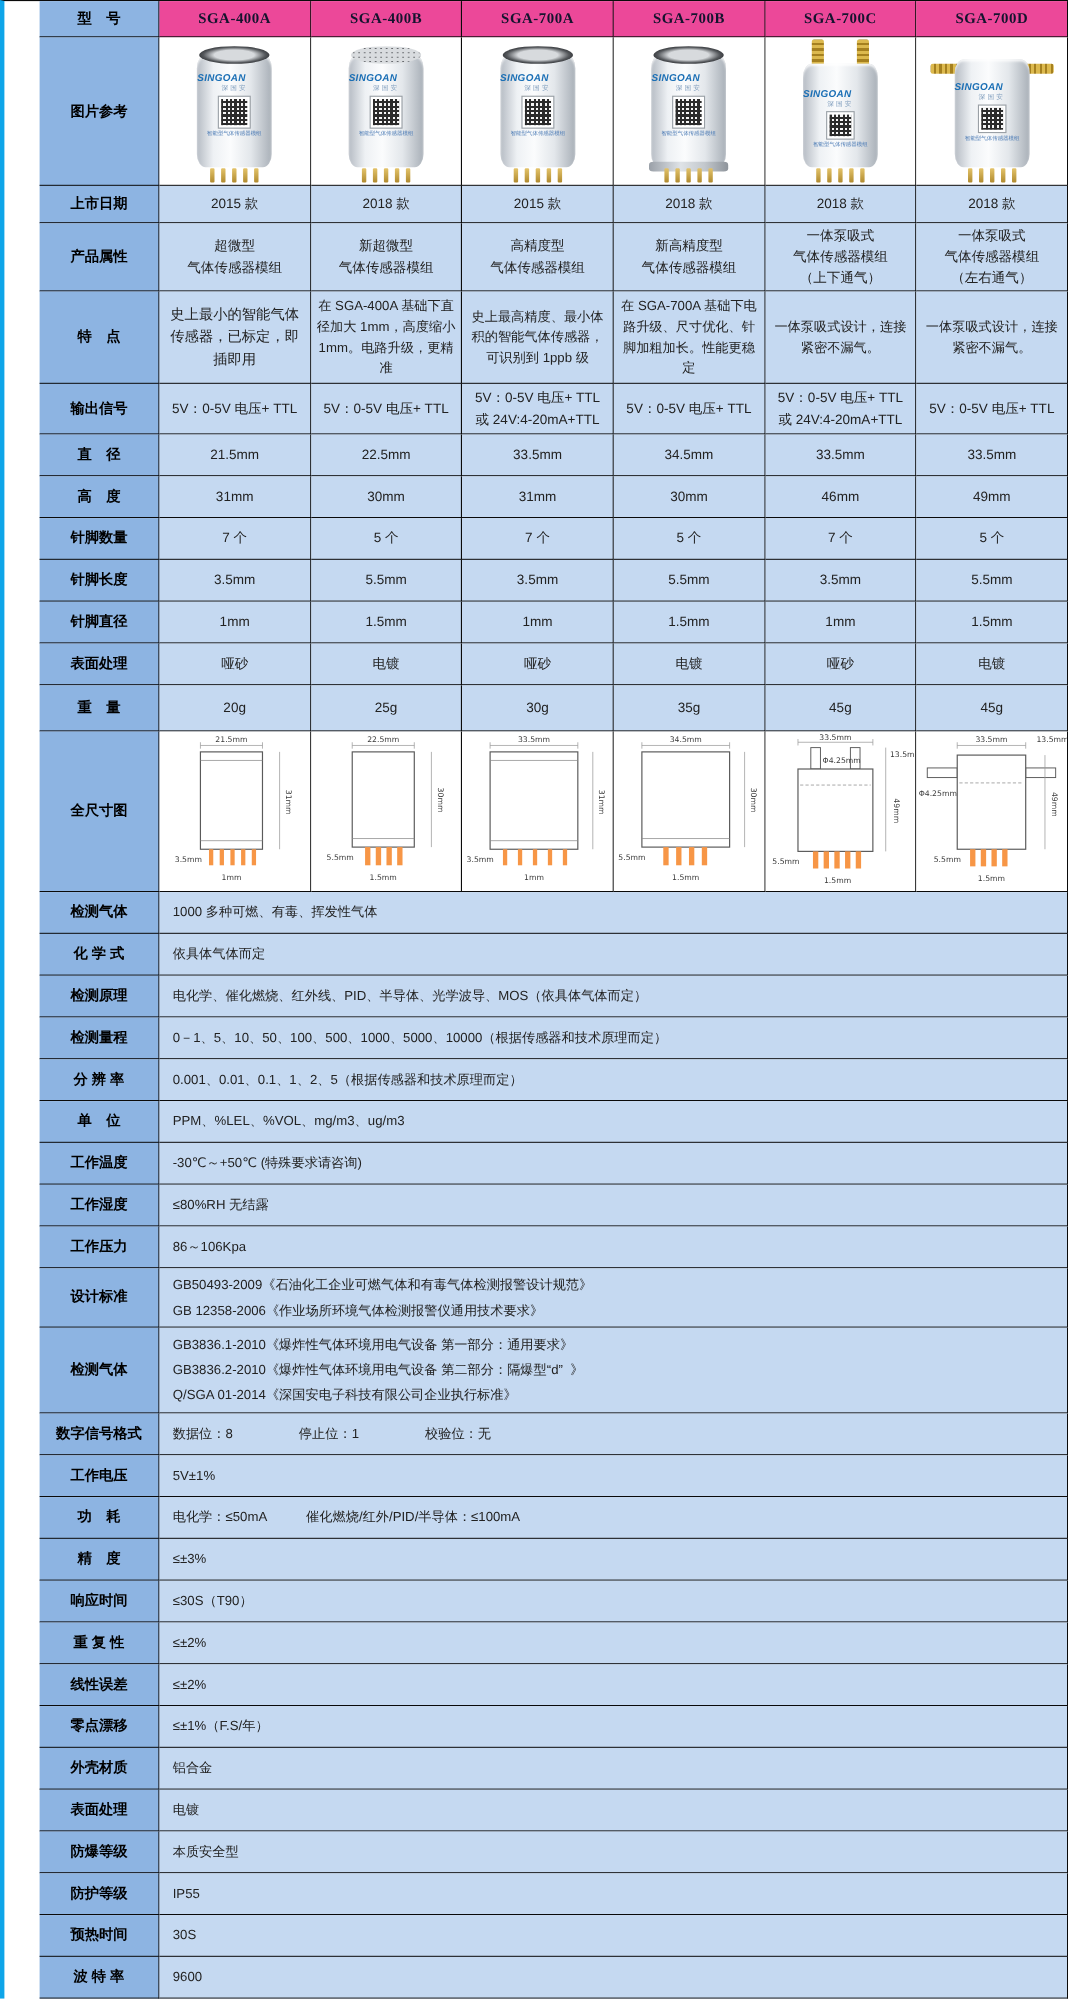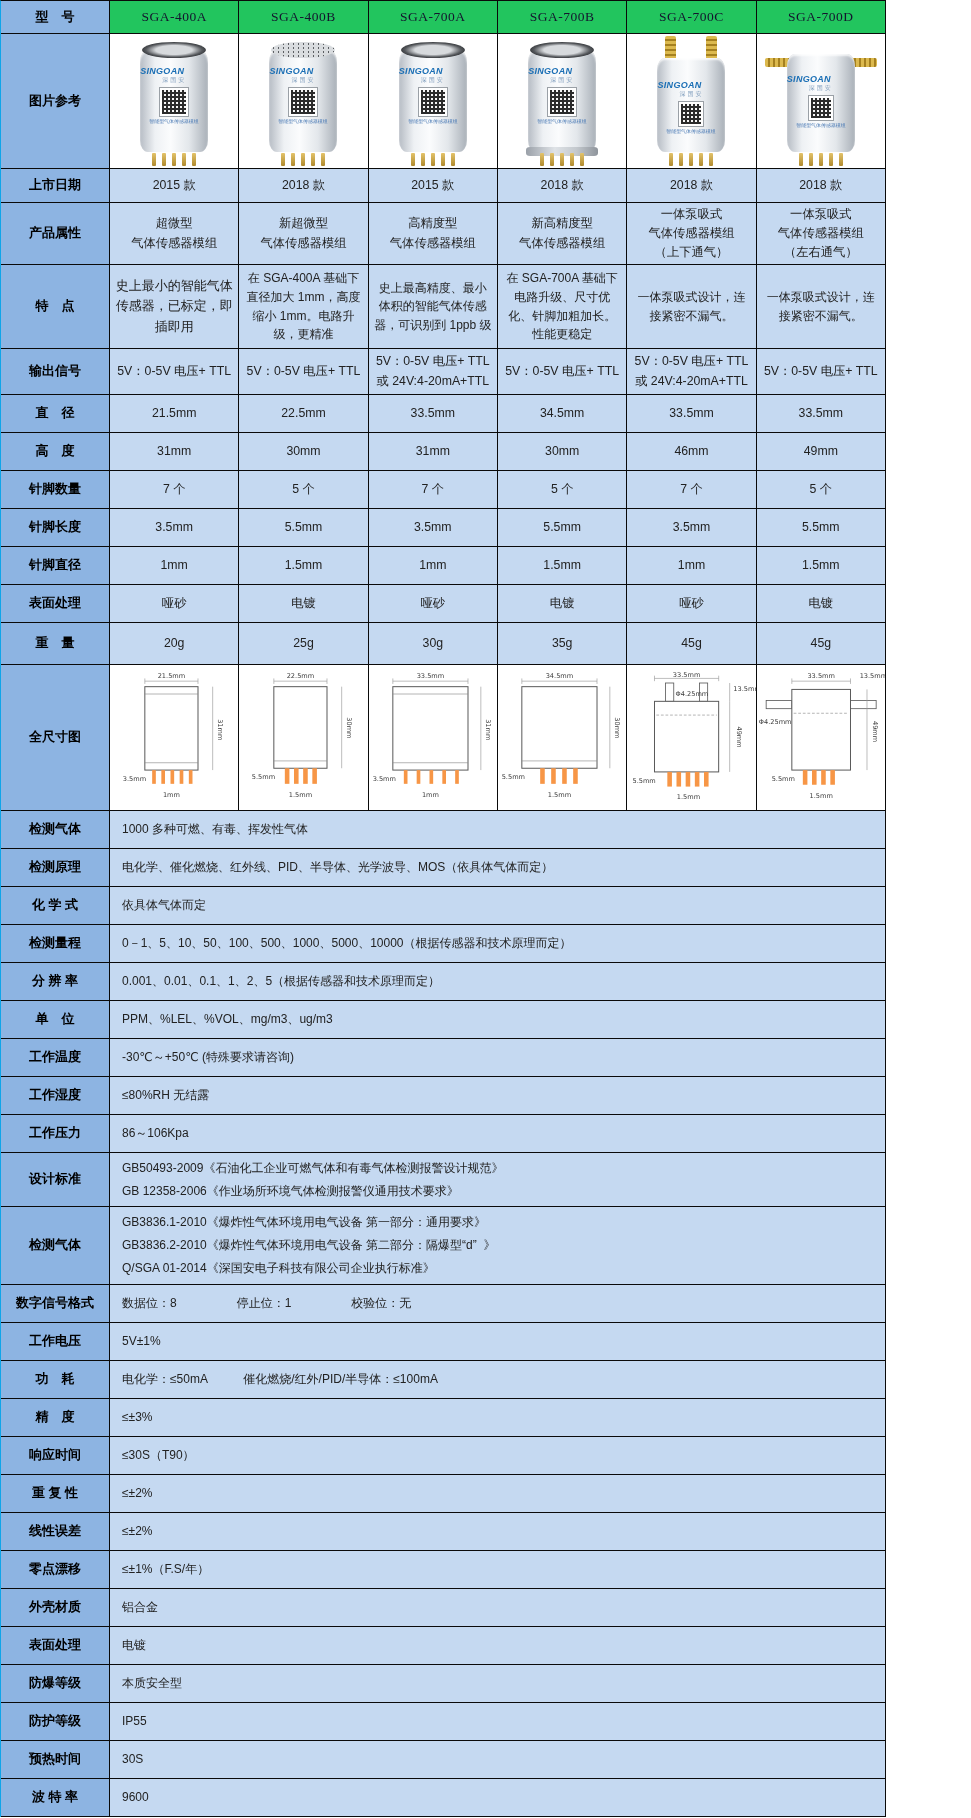--- a/index.html
+++ b/index.html
@@ -1,22 +1,22 @@
 <!DOCTYPE html>
 <html><head>
 <meta charset="utf-8">
 <style>
   html,body{margin:0;padding:0;background:#fff;}
   body{width:971px;font-family:"Liberation Sans","DejaVu Sans",sans-serif;color:#222;}
-  .tbl{width:886px;border-left:1px solid #0ea5e9;border-top:1px solid #0a0a0a;box-sizing:border-box;}
+  .tbl{width:971px;border-left:4px solid #0ea5e9;border-top:1px solid #0a0a0a;box-sizing:border-box;padding-left:32px;}
   .r{display:grid;grid-template-columns:109px repeat(6,1fr);}
   .sr{display:grid;grid-template-columns:109px 1fr;}
   .r>div,.sr>div{border-right:1px solid #0a0a0a;border-bottom:1px solid #0a0a0a;box-sizing:border-box;overflow:hidden;}
   .l{background:#8DB4E2;display:flex;align-items:center;justify-content:center;font-weight:bold;font-size:13px;color:#000;text-align:center;white-space:pre-line;line-height:1.4;}
-  .m{background:#22c55e;display:flex;align-items:center;justify-content:center;font-weight:normal;font-size:13.5px;color:#14142e;font-family:"Liberation Serif","DejaVu Serif",serif;letter-spacing:.5px;}
+  .m{background:#ec4899;display:flex;align-items:center;justify-content:center;font-weight:bold;font-size:13.5px;color:#14142e;font-family:"Liberation Serif","DejaVu Serif",serif;letter-spacing:.5px;}
   .v{background:#C5D9F1;display:flex;align-items:center;justify-content:center;font-size:12.3px;text-align:center;white-space:pre-line;line-height:1.55;padding:2px 5px;}
   .w{background:#fff;display:flex;align-items:flex-end;justify-content:center;padding:0;}
   .sv{background:#C5D9F1;display:flex;align-items:center;font-size:12px;padding:3px 12px;white-space:pre-wrap;line-height:1.9;}
   
   .sensor{position:relative;width:88px;height:126px;margin:4px auto 2px;}
   .s-body{position:absolute;top:10px;left:10px;right:10px;bottom:14px;border-radius:8px/12px;
     background:linear-gradient(90deg,#b6bcc4 0%,#eef1f4 22%,#fbfcfd 45%,#e3e7eb 72%,#a9b0b8 100%);
     box-shadow:inset 0 2px 2px rgba(255,255,255,.8);}
   .s-ring{position:absolute;top:2px;left:12px;right:12px;height:16px;border-radius:50%;
     background:radial-gradient(ellipse at center,#d7dadd 40%,#55585c 62%,#26282b 78%,#8d9298 90%);}
@@ -413,26 +413,26 @@
         <text class="dt" x="70" y="138" text-anchor="middle">1.5mm</text>
       </svg>
     </div>
   </div>
 
   <div class="sr" style="height:38px">
       <div class="l">检测气体</div>
       <div class="sv">1000 多种可燃、有毒、挥发性气体</div>
     </div>
   <div class="sr" style="height:38px">
+      <div class="l">化 学 式</div>
+      <div class="sv">依具体气体而定</div>
+    </div>
+  <div class="sr" style="height:38px">
       <div class="l">检测原理</div>
       <div class="sv">电化学、催化燃烧、红外线、PID、半导体、光学波导、MOS（依具体气体而定）</div>
-    </div>
-  <div class="sr" style="height:38px">
-      <div class="l">化 学 式</div>
-      <div class="sv">依具体气体而定</div>
     </div>
   <div class="sr" style="height:38px">
       <div class="l">检测量程</div>
       <div class="sv">0－1、5、10、50、100、500、1000、5000、10000（根据传感器和技术原理而定）</div>
     </div>
   <div class="sr" style="height:38px">
       <div class="l">分 辨 率</div>
       <div class="sv">0.001、0.01、0.1、1、2、5（根据传感器和技术原理而定）</div>
     </div>
   <div class="sr" style="height:38px">

